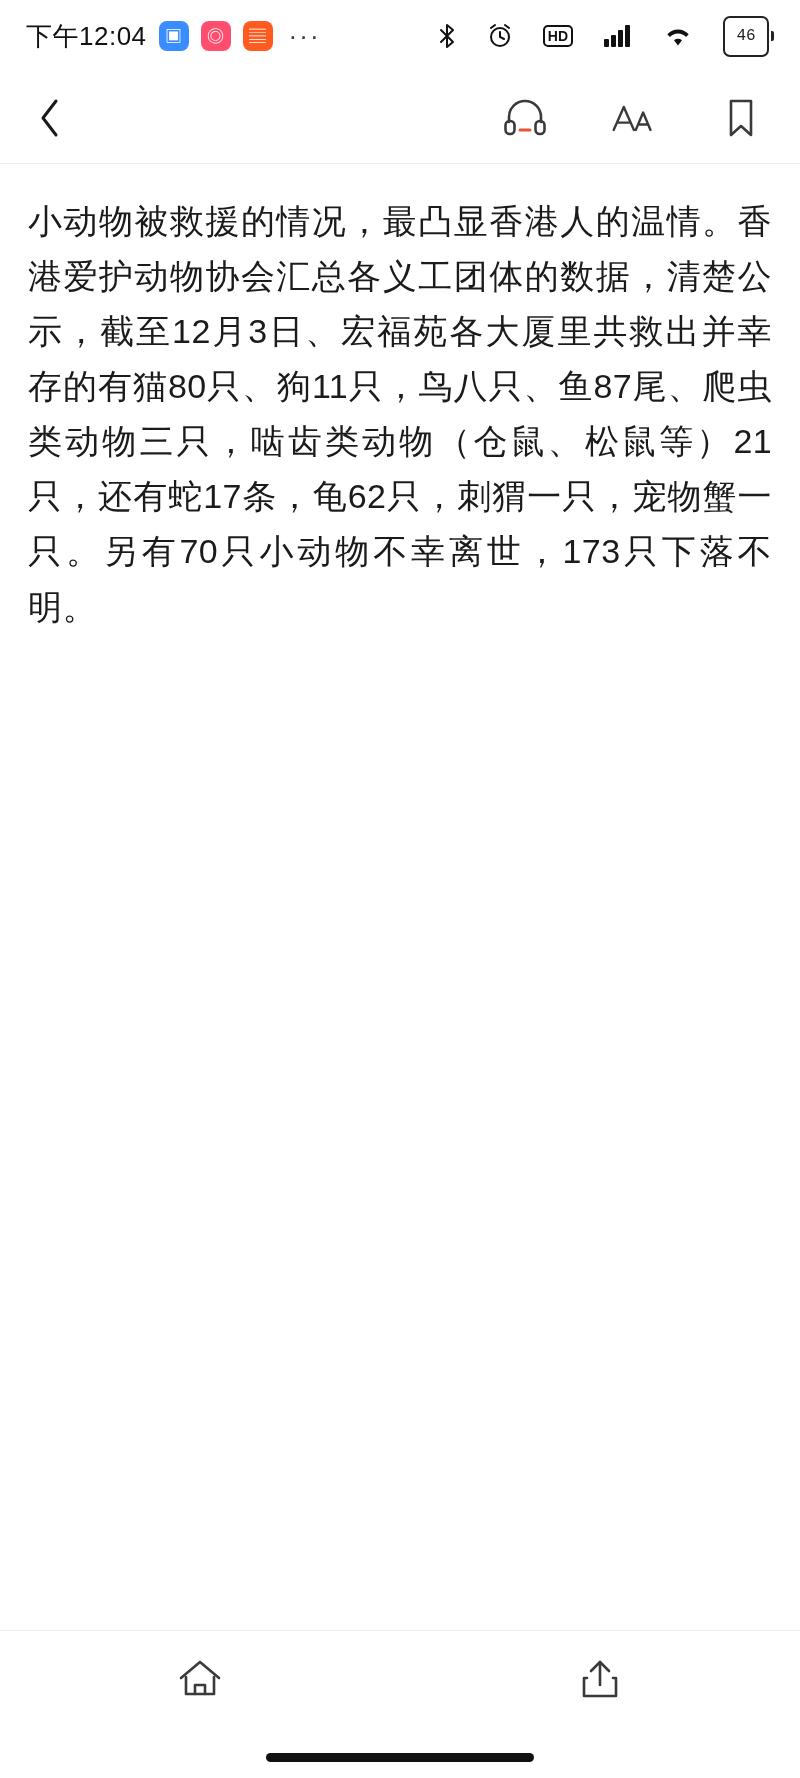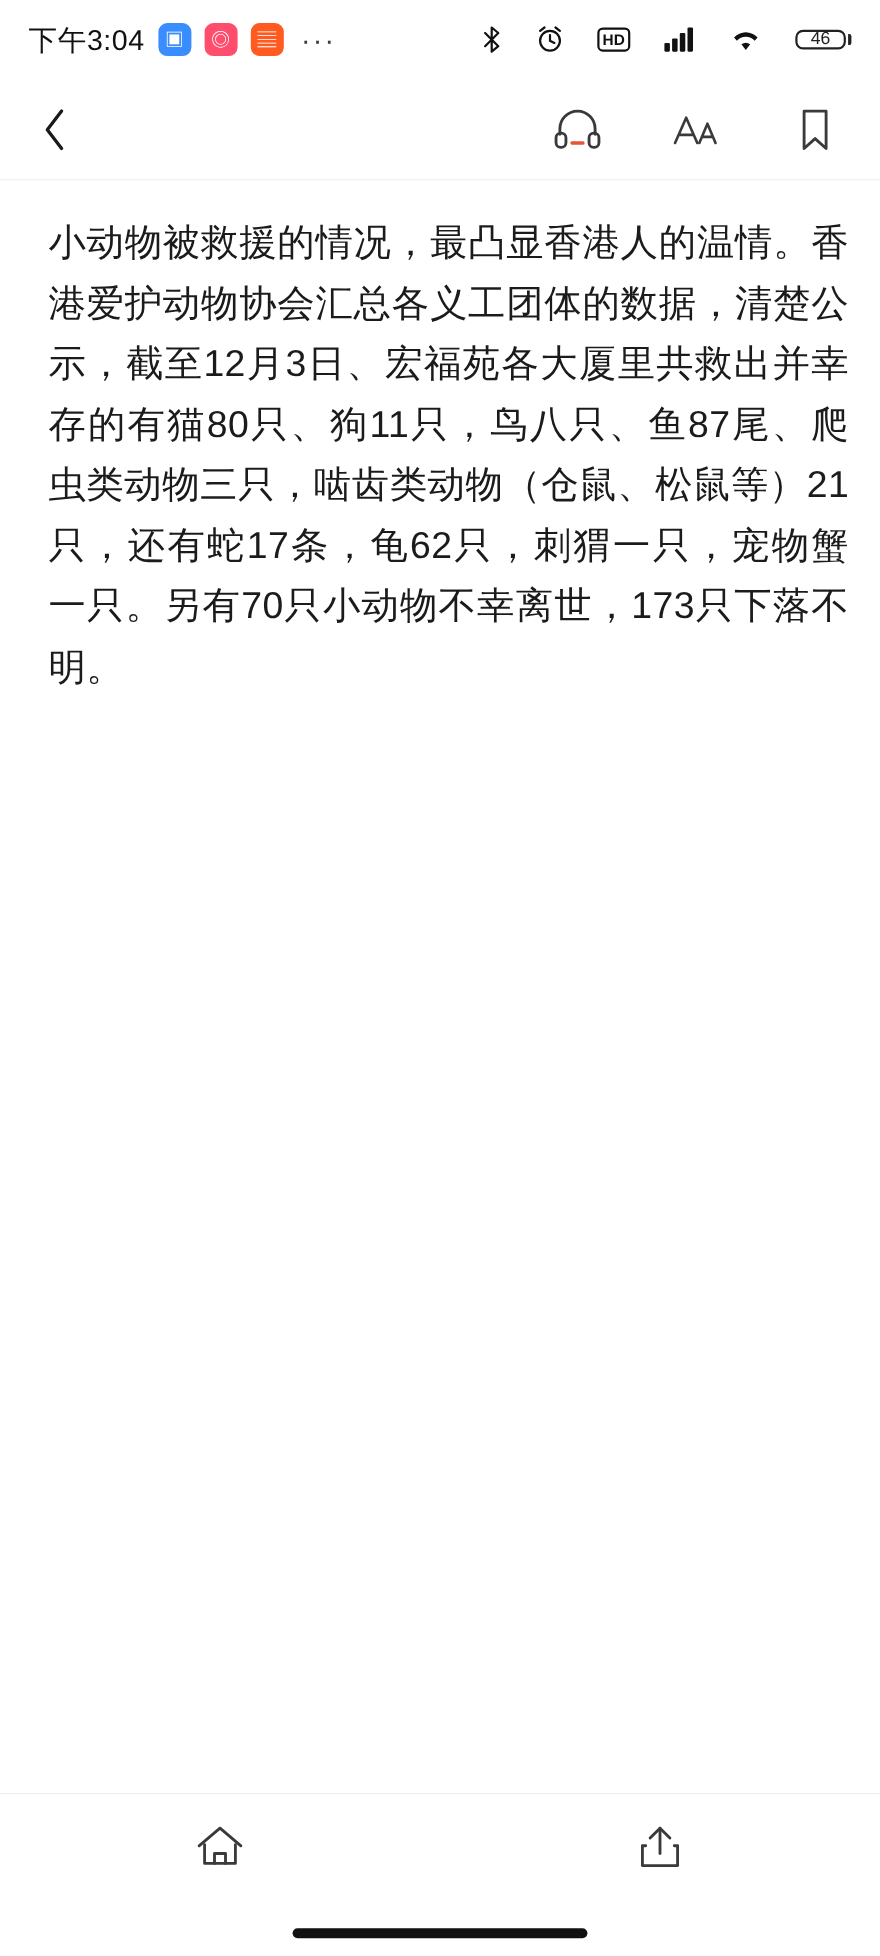--- a/index.html
+++ b/index.html
@@ -73,29 +73,30 @@
     padding: 2px 3px;
     font-weight: bold;
     letter-spacing: 0;
   }
   .battery {
     display: inline-flex;
     align-items: center;
   }
   .battery-body {
     width: 46px;
-    height: 18px;
+    height: 41px;
     border: 2px solid #222;
     border-radius: 7px;
     display: flex;
     align-items: center;
     justify-content: center;
     font-size: 16px;
     color: #222;
     box-sizing: border-box;
+    font-family: Liberation Mono, monospace;
   }
   .battery-cap {
     width: 3px;
     height: 10px;
     background: #222;
     border-radius: 0 2px 2px 0;
     margin-left: 2px;
   }
 
   
@@ -125,21 +126,21 @@
     width: 46px;
     height: 46px;
     display: flex;
     align-items: center;
     justify-content: center;
     cursor: pointer;
   }
 
   
   .article {
-    padding: 30px 28px 0 44px;
+    padding: 30px 28px 0 28px;
     box-sizing: border-box;
   }
   .para {
     font-size: 34px;
     line-height: 1.62;
     letter-spacing: 0.4px;
     color: #1b1b1b;
     margin: 0 0 34px 0;
     text-align: justify;
     font-family: "Liberation Sans", sans-serif;
@@ -175,21 +176,21 @@
     height: 9px;
     border-radius: 6px;
     background: #111;
   }
 </style>
 </head>
 <body>
 
 <div class="status-bar">
   <div class="status-left">
-    <span class="status-time">下午3:04</span>
+    <span class="status-time">下午12:04</span>
     <span class="app-badge badge-blue">▣</span>
     <span class="app-badge badge-pink">◎</span>
     <span class="app-badge badge-orange">▤</span>
     <span class="dots">···</span>
   </div>
   <div class="status-spacer"></div>
   <div class="status-right">
     <span>
       <svg class="sicon" width="20" height="28" viewBox="0 0 20 28" fill="none" stroke="#111" stroke-width="2" stroke-linejoin="round" stroke-linecap="round">
         <path d="M4 8 L16 20 L10 25 L10 3 L16 8 L4 20"></path>

